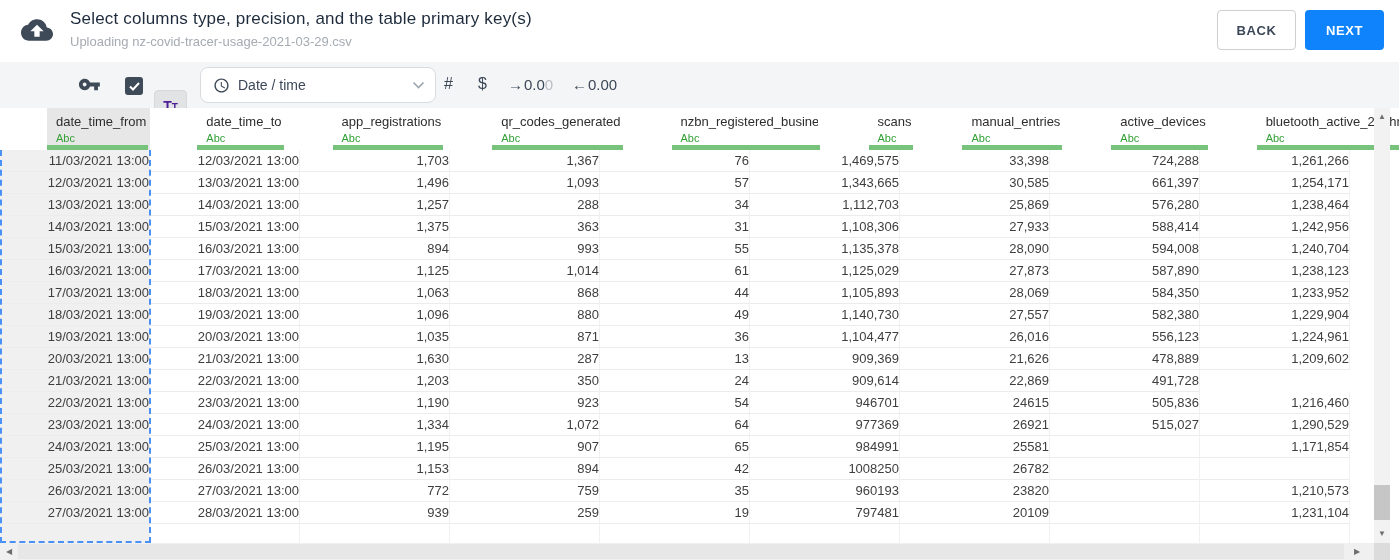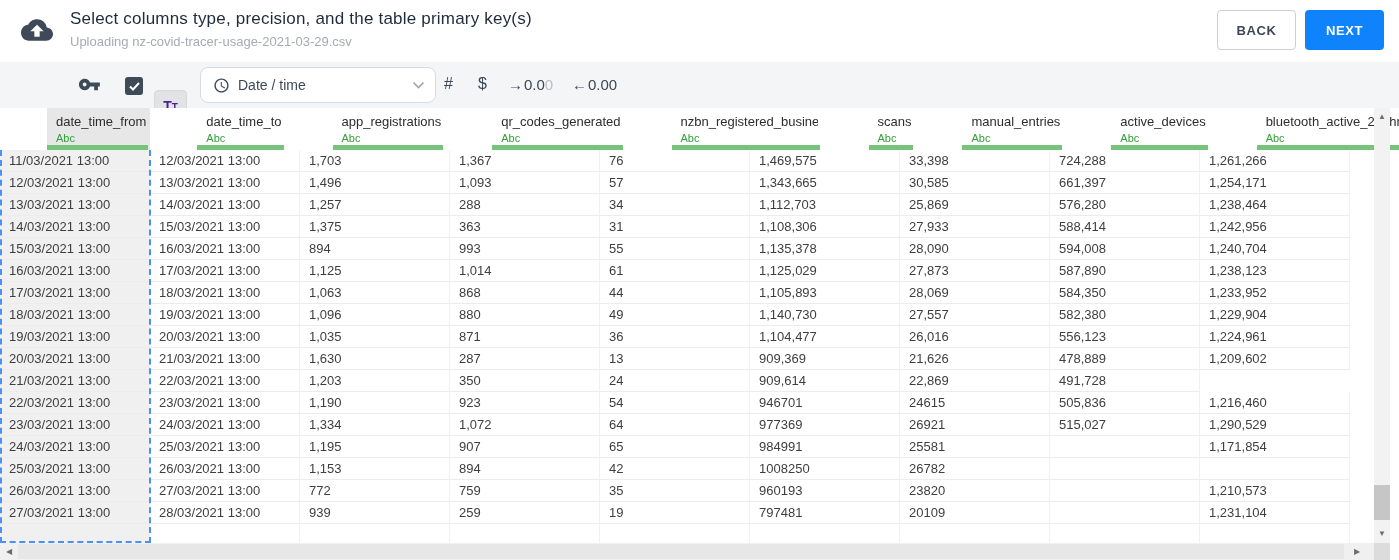--- a/index.html
+++ b/index.html
@@ -42,21 +42,21 @@
 
   
   .thead { position:absolute; left:0; top:108px; width:1350px; height:42px; display:flex; background:#fff; }
   .th { width:150px; height:42px; position:relative; padding:6px 4px 0 9px; background:#fff; cursor:pointer;margin-left:47px; }
   .th.sel { background:#e7e7e7; }
   .th-name { font-size:13px; color:#2d2d2d; white-space:nowrap; overflow:hidden; }
   .th-type { font-size:11px; color:#33a037; margin-top:3px; }
   .th-bar { position:absolute; left:0; right:2px; bottom:0; height:5px; background:#77c37b; }
 
   .tbody { position:absolute; left:0; top:150px; width:1350px; }
-  .tr { display:flex; height:22px; }
+  .tr { display:flex; height:22px;text-align:right; }
   .td { width:150px; height:22px; line-height:21px; font-size:13px; color:#3e3e3e; padding-left:9px;
         border-bottom:1px solid #ececec; border-right:1px solid #f1f1f1; white-space:nowrap; overflow:hidden;
         background:#fff; }
   .td.sel { background:#f0f0f0; }
   .tr.empty { height:19px; }
   .tr.empty .td { height:19px; border-bottom:none; }
 
   .sel-overlay { position:absolute; left:0; top:150px; width:151px; height:393px; pointer-events:none;
                  border-left:2px dashed #4a90f5; border-right:2px dashed #4a90f5; border-bottom:2px dashed #4a90f5;
                  z-index:5; }

